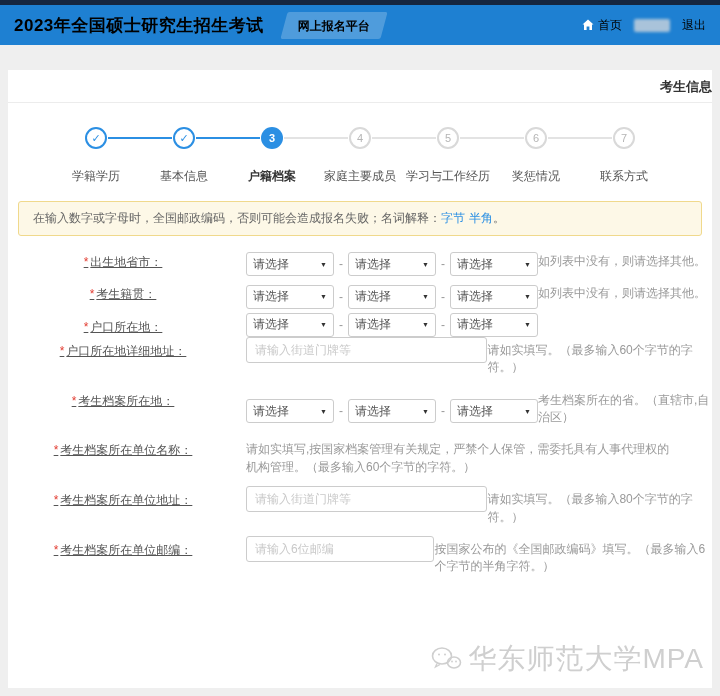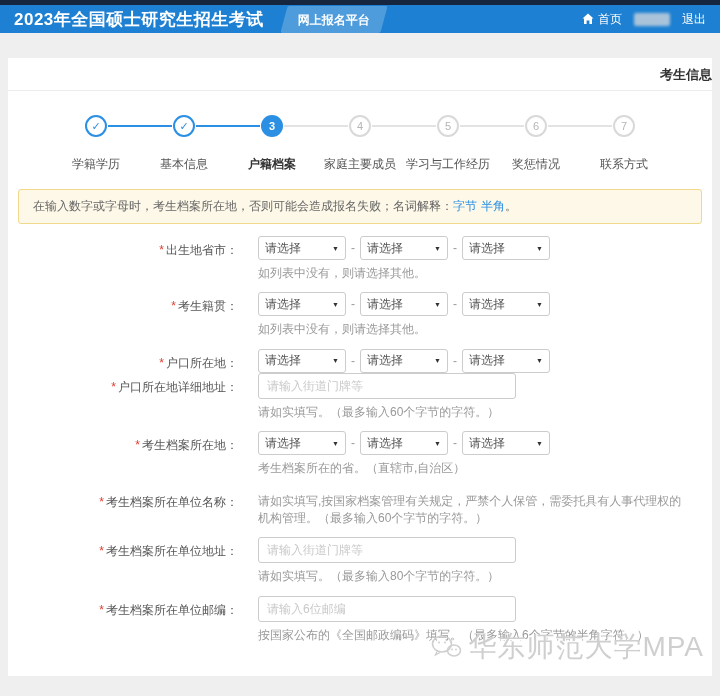--- a/index.html
+++ b/index.html
@@ -5,21 +5,21 @@
   * { margin:0; padding:0; box-sizing:border-box; }
   html,body { width:720px; height:696px; }
   body {
     background:#efefef;
     font-family:"Liberation Sans","DejaVu Sans",sans-serif;
     position:relative; overflow:hidden;
   }
   
   .top-strip { height:5px; background:#16263f; }
   .header {
-    height:28px; background:#1e80d2; color:#ffffff;
+    height:40px; background:#1e80d2; color:#000000;
     display:flex; align-items:center; padding:0 14px;
   }
   .site-title { font-size:17px; font-weight:bold; letter-spacing:.5px; }
   .badge {
     margin-left:20px; background:rgba(255,255,255,.22);
     transform:skewX(-15deg); padding:4px 14px; border-radius:2px;
   }
   .badge span { display:inline-block; transform:skewX(15deg); font-size:12px; font-weight:bold; }
   .header-right { margin-left:auto; display:flex; align-items:center; gap:12px; font-size:12px; }
   .home-link { display:flex; align-items:center; gap:4px; cursor:pointer; }
@@ -58,23 +58,23 @@
   .notice {
     margin:4px 10px 12px; background:#fdf8e7; border:1px solid #f0d98c;
     border-radius:3px; padding:8px 14px; font-size:12px; color:#666;
   }
   .notice .lnk { color:#2b8fe3; cursor:pointer; }
   .notice .lnk + .lnk { margin-left:4px;text-align:right; }
 
   
   .form { font-size:12px; }
   .frow { display:flex; align-items:flex-start; }
-  .flabel { width:238px; flex-shrink:0; text-align:right; padding-right:8px; padding-top:6px; color:#555; }
+  .flabel { width:238px; flex-shrink:0; text-align:center; padding-right:8px; padding-top:6px; color:#555;text-decoration:underline; }
   .req { color:#e23b30; margin-right:2px; }
-  .fcol { display:flex; flex-direction:column;margin-left:12px; }
+  .fcol { display:flex; flex-direction:row; }
   .selgroup { display:flex; align-items:center; }
   .sel {
     display:inline-flex; width:88px; height:24px; border:1px solid #ccc; border-radius:3px;
     align-items:center; justify-content:space-between; padding:0 6px;
     color:#555; background:#fff; cursor:pointer;
   }
   .sel-arrow { font-size:7px; color:#333; }
   .dash { color:#999; margin:0 5px; }
   .txt {
     width:258px; height:26px; border:1px solid #ccc; border-radius:3px;
@@ -147,21 +147,21 @@
       <div class="slabel">奖惩情况</div>
     </div>
     <div class="connector off"></div>
     <div class="step">
       <div class="circle todo">7</div>
       <div class="slabel">联系方式</div>
     </div>
   </div>
 
   <div class="notice">
-    <span>在输入数字或字母时，考生档案所在地，否则可能会造成报名失败；名词解释：</span><span class="lnk">字节</span><span class="lnk">半角</span><span>。</span>
+    <span>在输入数字或字母时，全国邮政编码，否则可能会造成报名失败；名词解释：</span><span class="lnk">字节</span><span class="lnk">半角</span><span>。</span>
   </div>
 
   <div class="form">
 
     <div class="frow">
       <div class="flabel"><span class="req">*</span><span>出生地省市：</span></div>
       <div class="fcol">
         <div class="selgroup">
           <div class="sel">
               <span>请选择</span>

